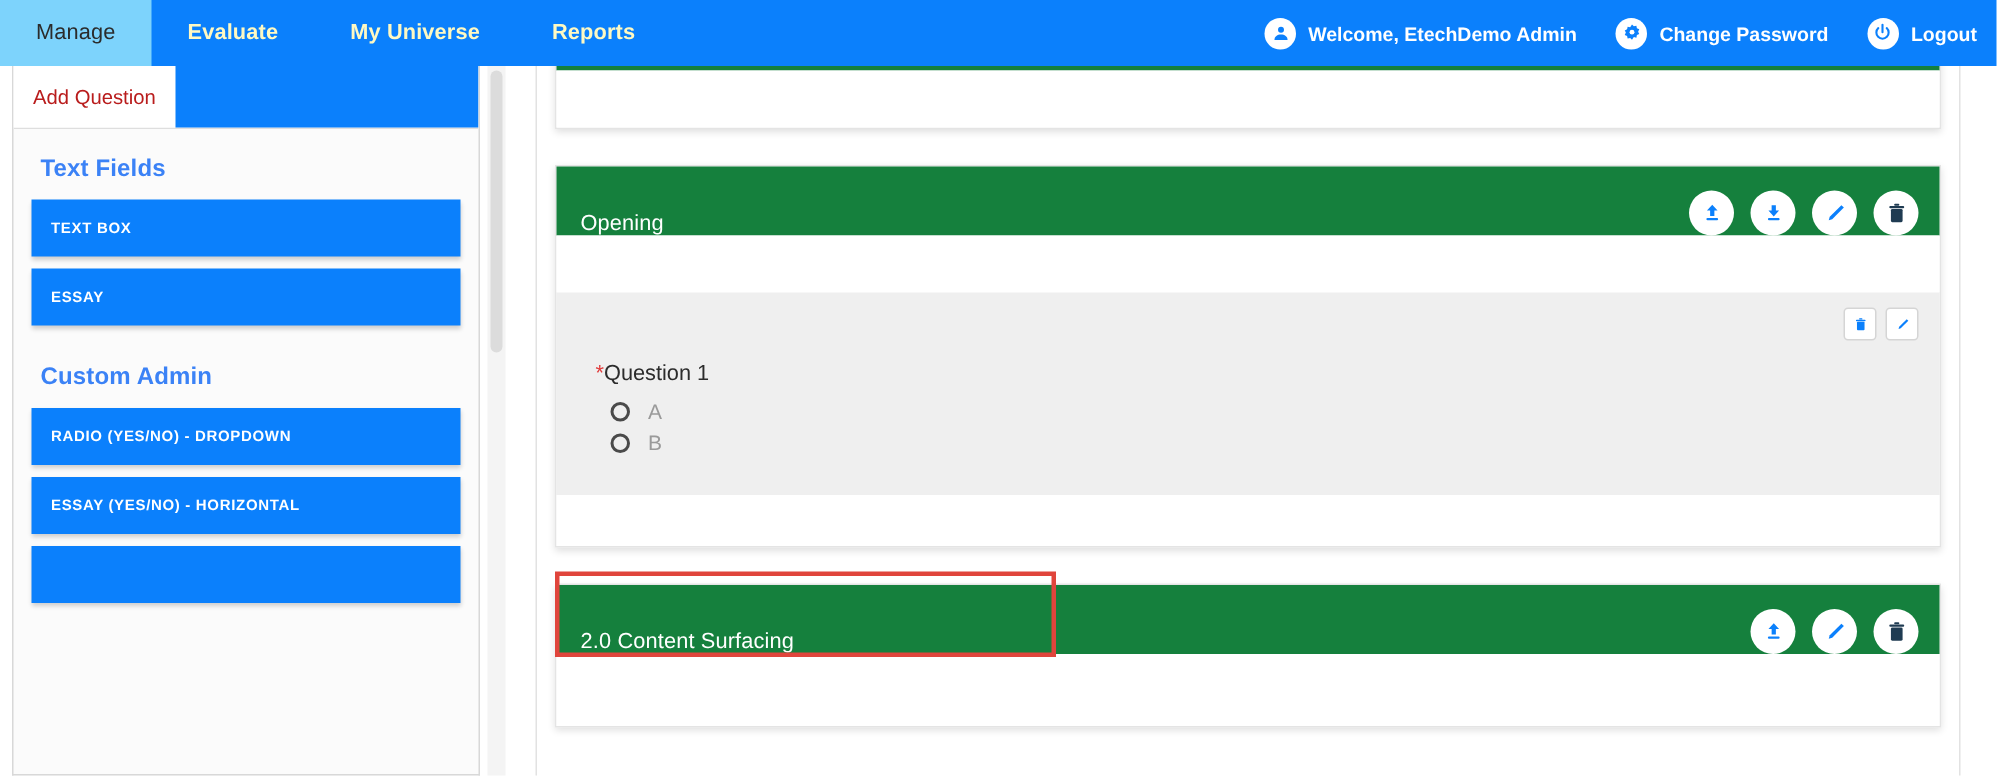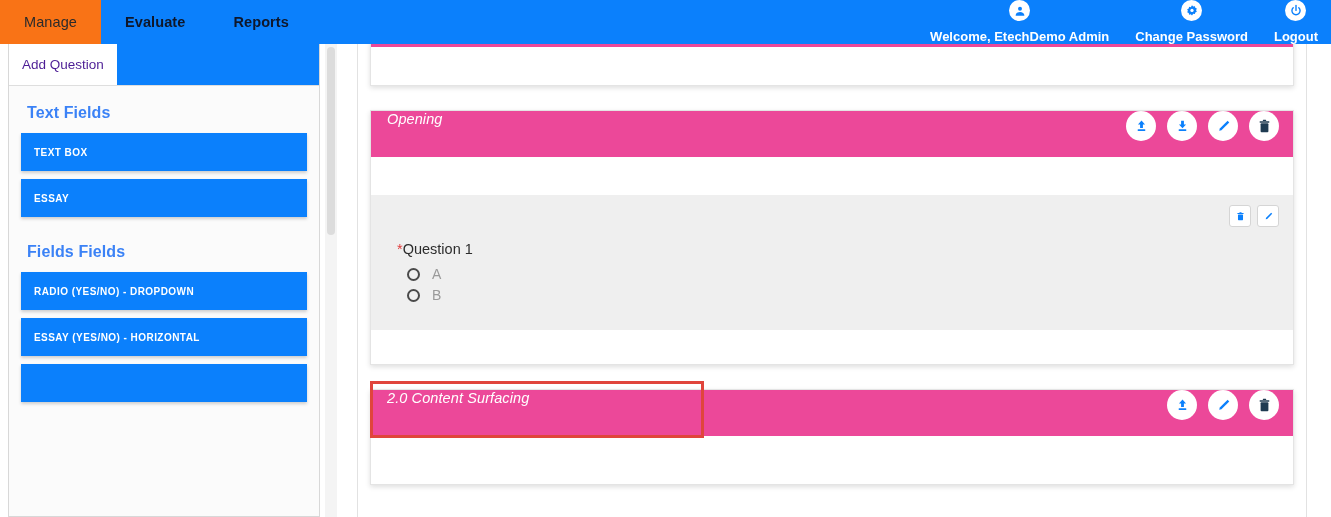--- a/index.html
+++ b/index.html
@@ -14,48 +14,47 @@
   .topnav {
     position: absolute; top: 0; left: 0;
     width: 1331px; height: 44px;
     background: #0b80fc;
     display: flex; align-items: stretch;
   }
   .nav-tabs { display: flex; align-items: stretch; }
   .nav-tab {
     display: flex; align-items: center; justify-content: center;
     padding: 0 24px;
-    color: #0f172a;
+    color: #fef9c3;
     font-size: 14.5px;
     font-weight: 600;
     letter-spacing: .1px;
     cursor: pointer;
     white-space: nowrap;
   }
   .nav-tab.active {
-    background: #f97316;
+    background: #7dd3fc;
     color: #2b2b2b;
     font-weight: 500;
   }
   .nav-right {
     margin-left: auto;
     display: flex; align-items: center;
     gap: 0px;
     padding-right: 0px;
   }
   .nav-action {
     display: flex; align-items: center;
     gap: 8px;
     padding: 0 13px;
     color: #ffffff;
     font-size: 13px;
     font-weight: 600;
     cursor: pointer;
     white-space: nowrap;
-    flex-direction: column;
   }
   .circ-ico {
     width: 21px; height: 21px;
     border-radius: 50%;
     background: #ffffff;
     display: flex; align-items: center; justify-content: center;
     flex: 0 0 auto;
   }
   .circ-ico svg { display: block; }
 
@@ -72,21 +71,21 @@
   .side-tabbar {
     height: 42px;
     display: flex; align-items: stretch;
     background: #ffffff;
     border-bottom: 1px solid #dedede;
   }
   .side-tab {
     display: flex; align-items: center;
     padding: 0 13px;
     font-size: 13.5px;
-    color: #4c1d95;
+    color: #b91c1c;
     background: #ffffff;
     cursor: pointer;
     white-space: nowrap;
   }
   .side-tab-fill {
     flex: 1;
     background: #0b80fc;
   }
   .side-body { padding: 0 12px; }
   .side-heading {
@@ -141,24 +140,23 @@
   .card {
     background: #ffffff;
     border: 1px solid #e4e4e4;
     box-shadow: 0 2px 5px rgba(0,0,0,.13);
     margin-bottom: 24px;
   }
   .card.partial-top { margin-top: -44px; }
 
   .sec-header {
     height: 46px;
-    background: #ec4899;
-    display: flex; align-items: flex-start;
+    background: #15803d;
+    display: flex; align-items: flex-end;
     padding: 0 14px 0 16px;
-    font-style: italic;
   }
   .sec-title {
     color: #ffffff;
     font-size: 14.5px;
     font-weight: 500;
     letter-spacing: .1px;
   }
   .sec-actions {
     margin-left: auto;
     display: flex; align-items: center;
@@ -232,20 +230,23 @@
 </head>
 <body>
 
 <div class="topnav">
   <div class="nav-tabs">
     <div class="nav-tab active">
       <span>Manage</span>
     </div>
     <div class="nav-tab">
       <span>Evaluate</span>
+    </div>
+    <div class="nav-tab">
+      <span>My Universe</span>
     </div>
     <div class="nav-tab">
       <span>Reports</span>
     </div>
   </div>
 
   <div class="nav-right">
     <div class="nav-action">
       <span class="circ-ico">
         <svg width="14" height="14" viewBox="0 0 24 24" fill="#0b80fc">
@@ -284,21 +285,21 @@
       <span>Add Question</span>
     </div>
     <div class="side-tab-fill"></div>
   </div>
 
   <div class="side-body">
     <div class="side-heading">Text Fields</div>
     <div class="field-btn">TEXT BOX</div>
     <div class="field-btn">ESSAY</div>
 
-    <div class="side-heading">Fields Fields</div>
+    <div class="side-heading">Custom Admin</div>
     <div class="field-btn">RADIO (YES/NO) - DROPDOWN</div>
     <div class="field-btn">ESSAY (YES/NO) - HORIZONTAL</div>
     <div class="field-btn"></div>
 
   </div>
 </div>
 
 <div class="side-scroll-track">
   <div class="side-scroll-thumb"></div>
 </div>

